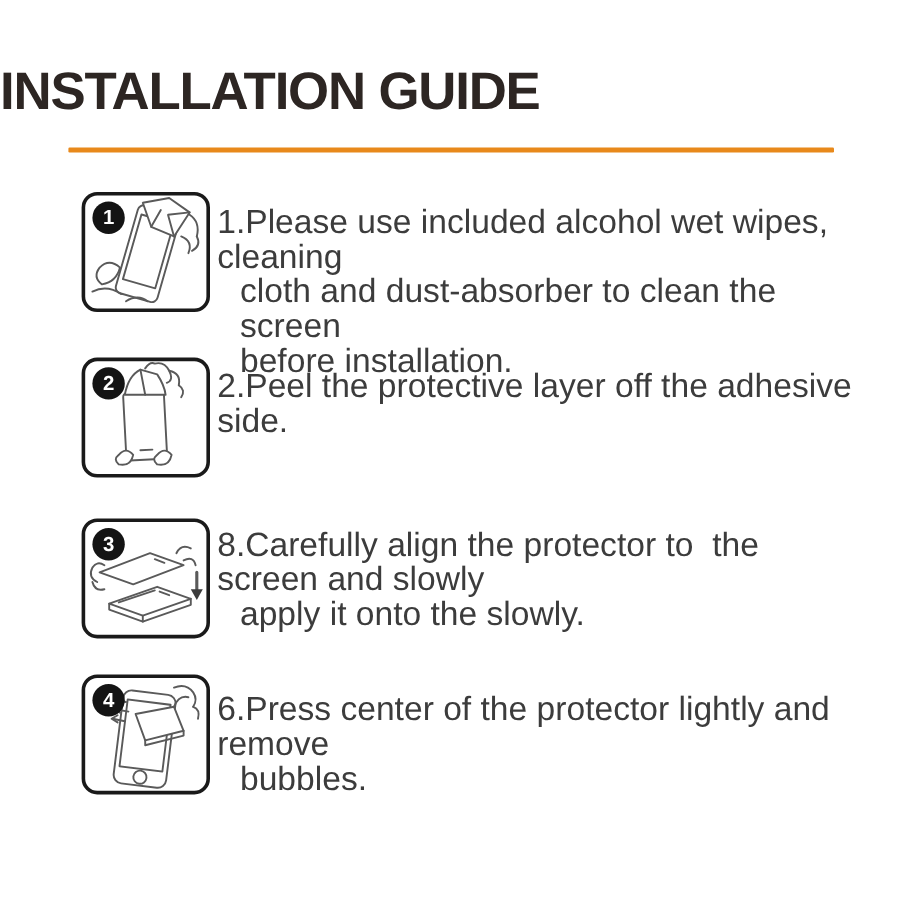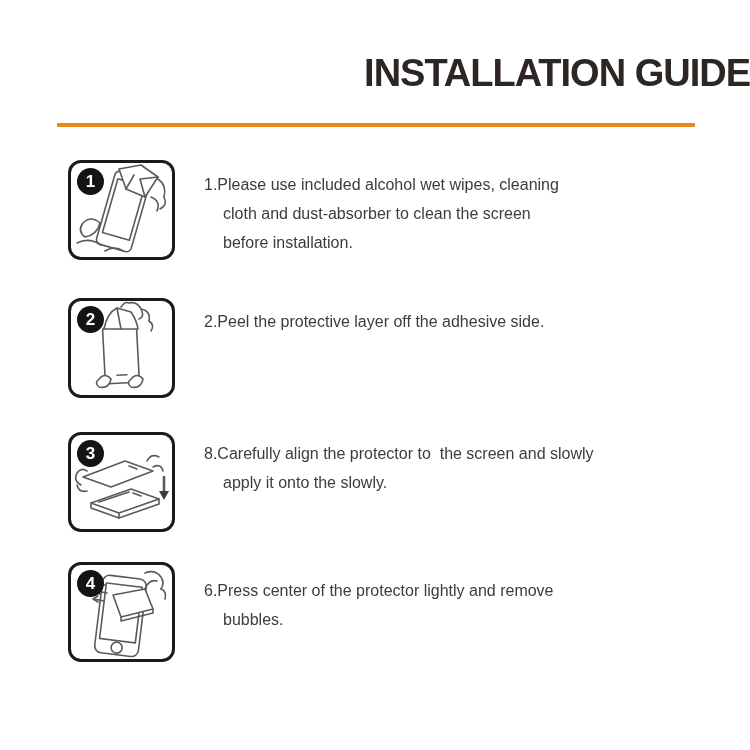--- a/index.html
+++ b/index.html
@@ -3,21 +3,21 @@
 <meta charset="utf-8">
 <style>
   html,body{margin:0;padding:0;}
   body{
     width:750px;height:750px;background:#ffffff;position:relative;
     font-family:"Liberation Sans","DejaVu Sans",sans-serif;overflow:hidden;
   }
   .page{position:absolute;inset:0;}
   .title{
     position:absolute;top:52px;left:0;width:750px;margin:0;
-    text-align:right;font-size:38px;font-weight:700;letter-spacing:-1px;
+    text-align:left;font-size:44px;font-weight:700;letter-spacing:-1px;
     color:#2d2623;
   }
   .divider{
     position:absolute;top:123px;left:57px;width:638px;height:4px;
     background:#e8891b;border-radius:1px;
   }
   .step{position:absolute;left:0;width:750px;height:120px;}
   .step-1{top:160px;}
   .step-2{top:298px;}
   .step-3{top:432px;}
@@ -26,22 +26,22 @@
     position:absolute;left:68px;top:0;width:101px;height:94px;
     border:3px solid #1a1a1a;border-radius:13px;background:#fff;
   }
   .iconbox svg{position:absolute;left:0;top:0;}
   .badge{
     position:absolute;left:6px;top:5px;width:27px;height:27px;
     background:#141414;border-radius:50%;color:#ffffff;
     font-size:17px;font-weight:700;line-height:27px;text-align:center;
   }
   .steptext{
-    position:absolute;left:204px;width:530px;
-    font-size:16px;line-height:29px;color:#3c3c3c;
+    position:absolute;left:181px;width:530px;
+    font-size:28px;line-height:29px;color:#3c3c3c;
   }
   .line{white-space:pre-wrap;padding-left:19px;}
   .line.first{padding-left:0;}
   .art{stroke:#5a5a5a;stroke-width:1.6;fill:none;stroke-linecap:round;stroke-linejoin:round;}
   .art-fill{stroke:#5a5a5a;stroke-width:1.6;fill:#ffffff;stroke-linecap:round;stroke-linejoin:round;}
   .art-solid{fill:#3c3c3c;stroke:none;}
 </style>
 </head>
 <body>
 

